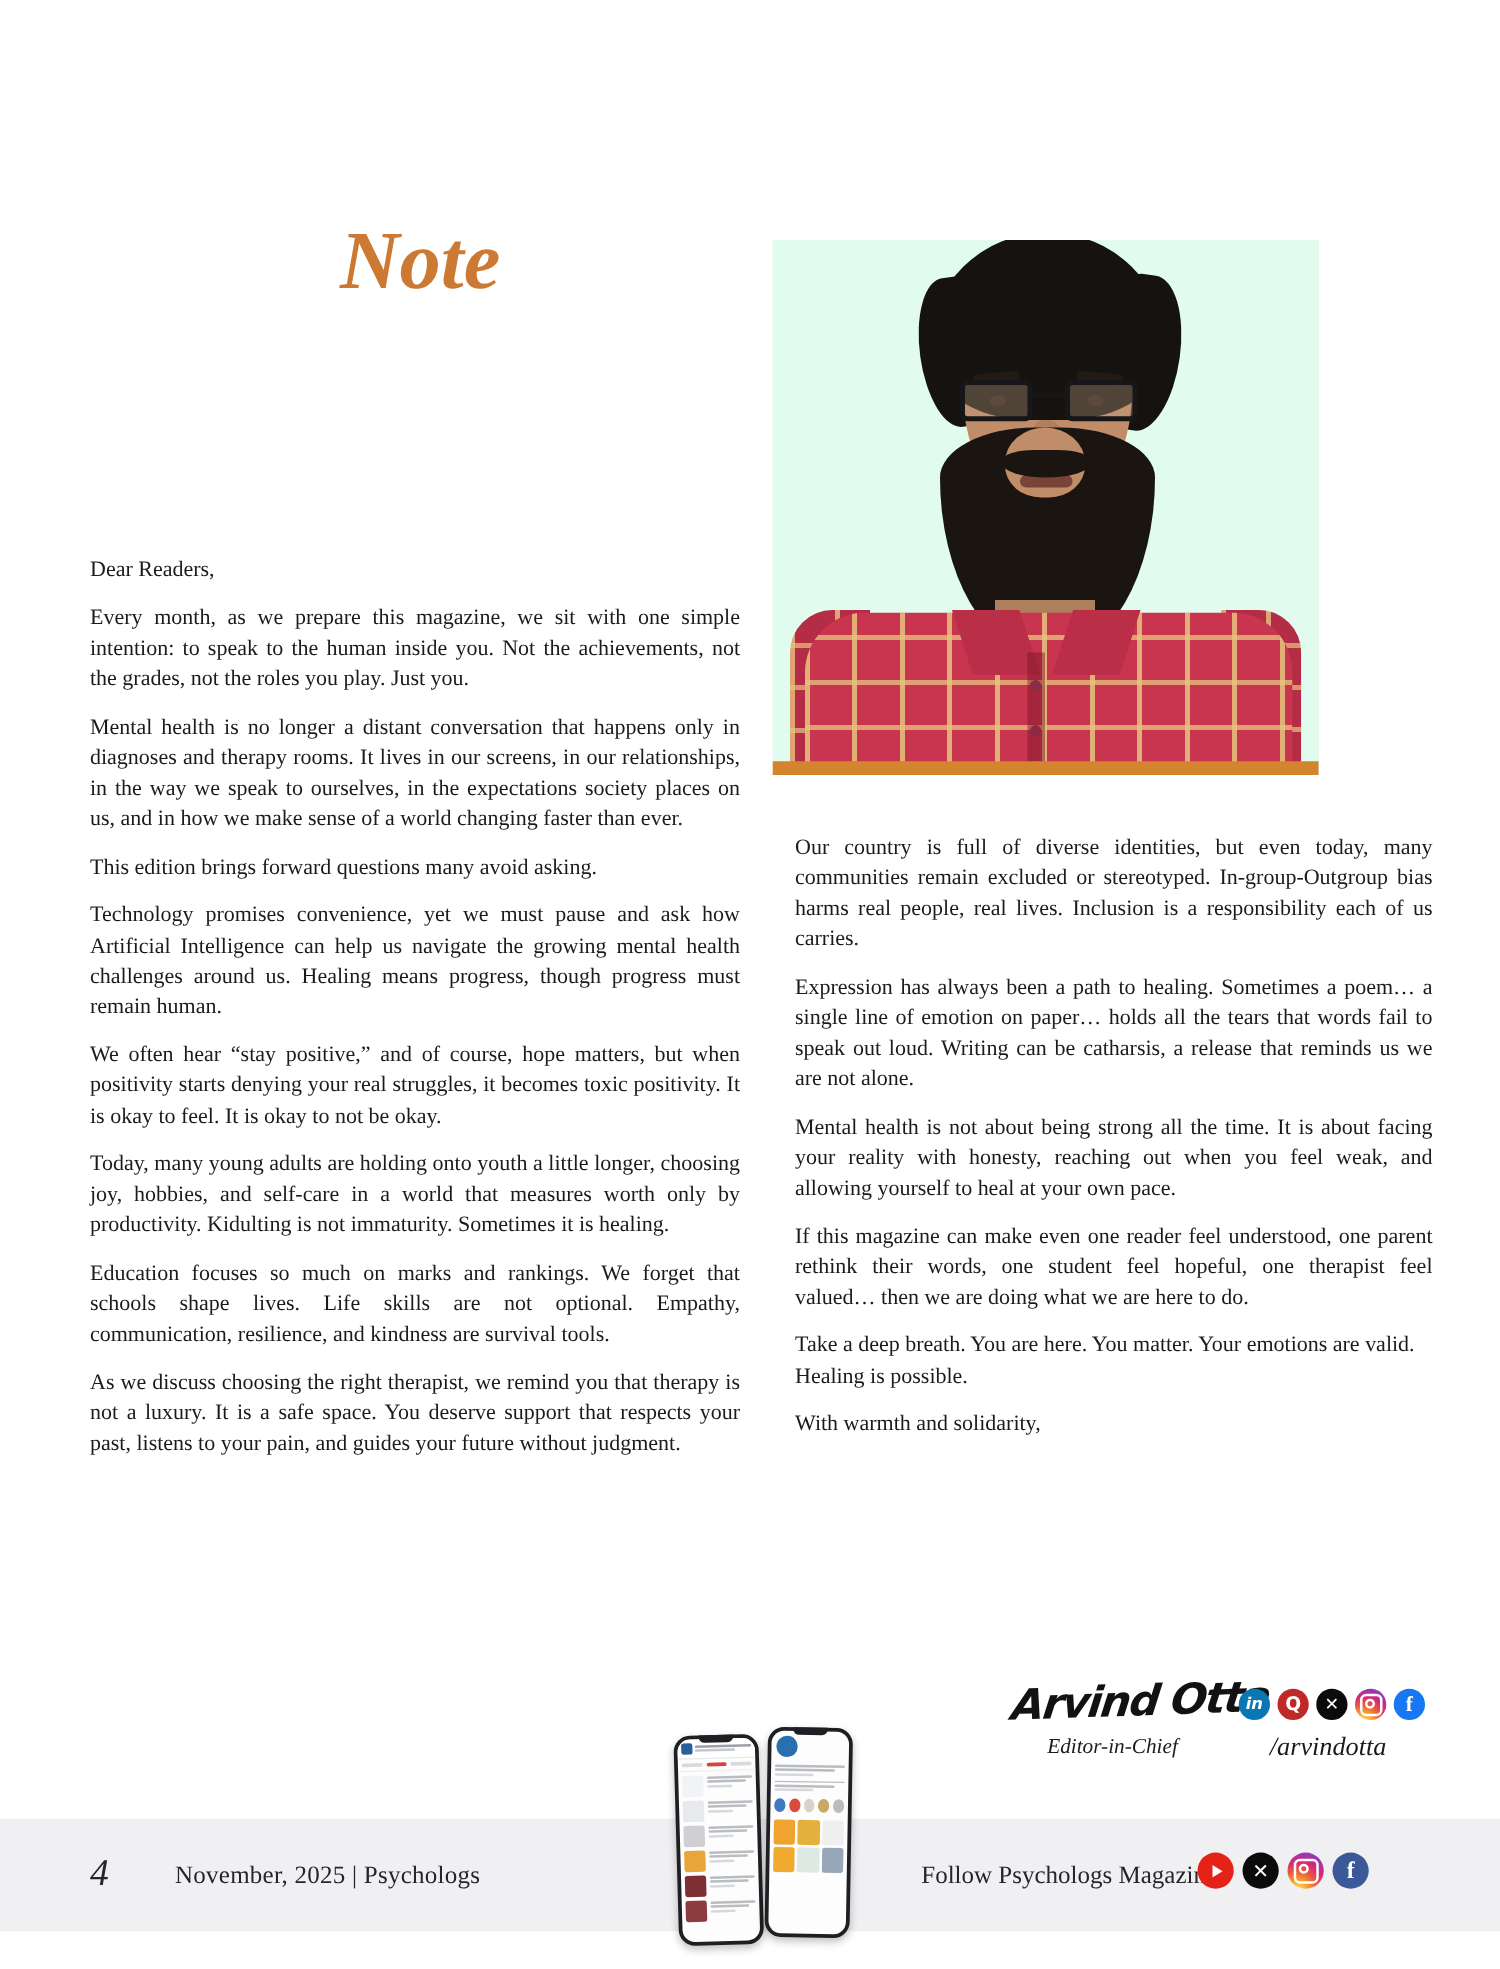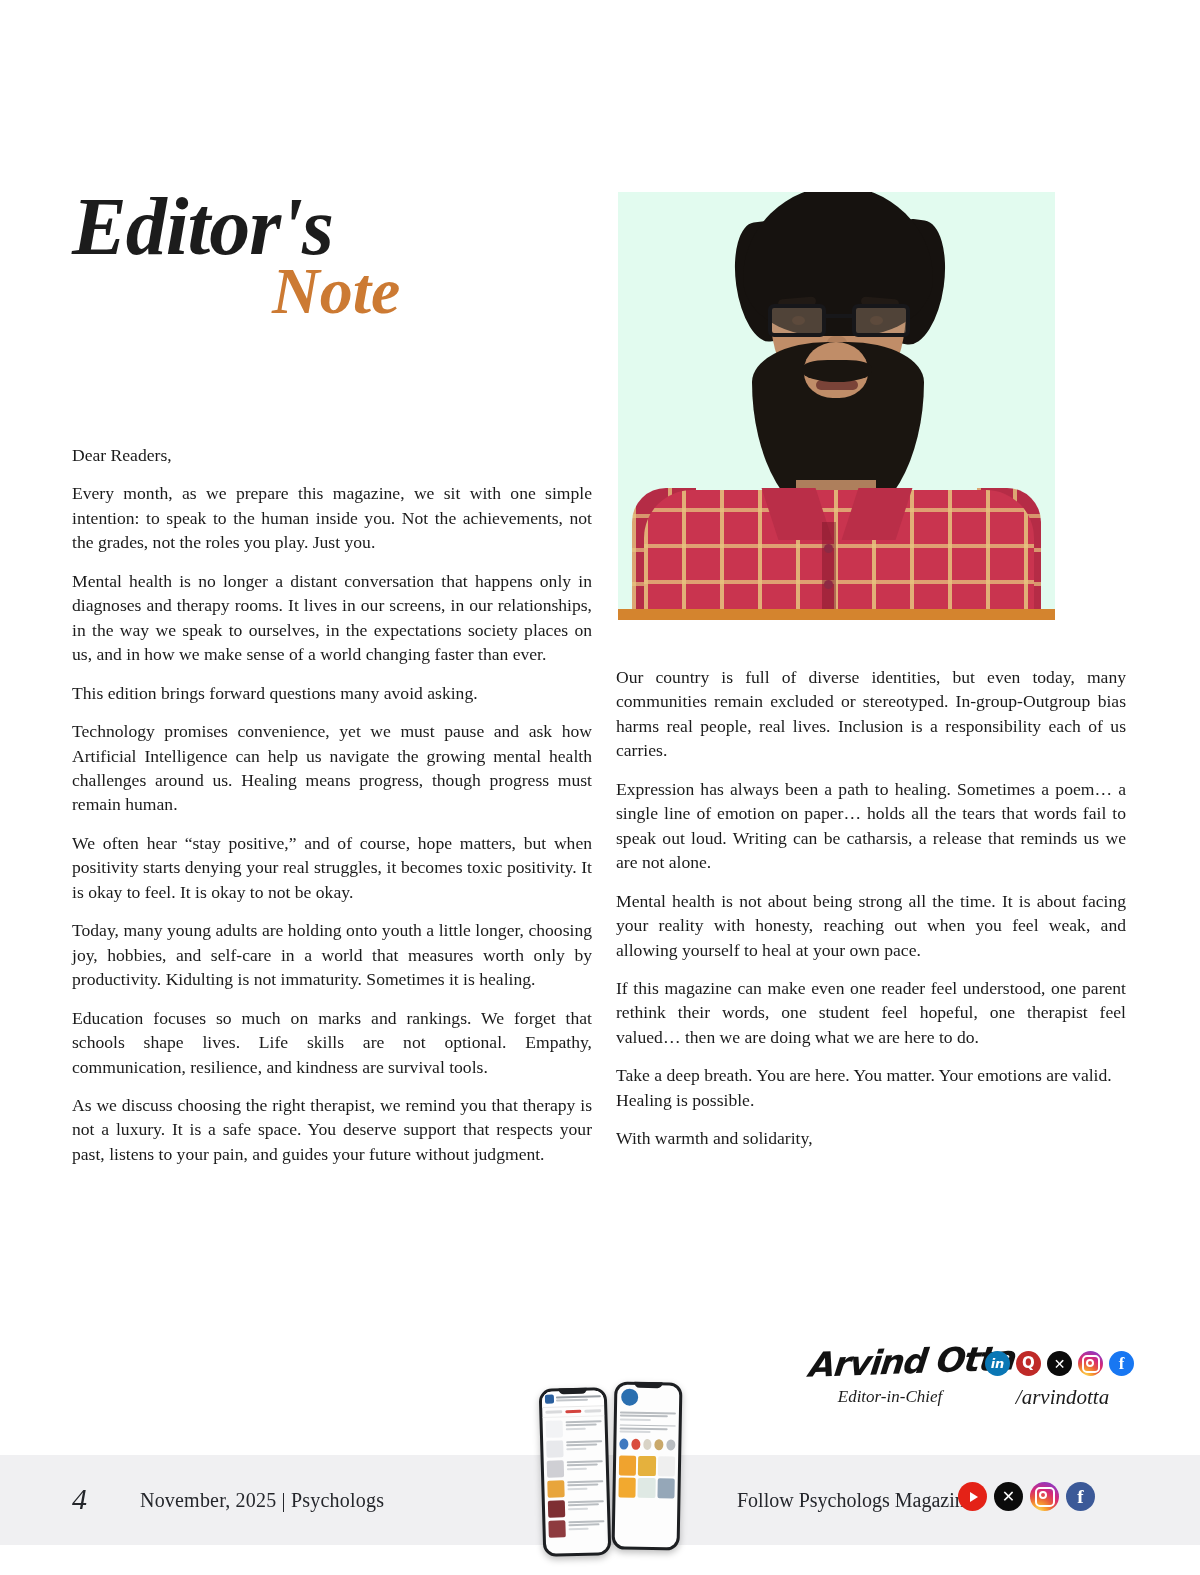--- a/index.html
+++ b/index.html
@@ -270,21 +270,21 @@
     line-height: 1.39;
     text-align: justify;
     color: #1b1b1b;
   }
   .col-left {
     left: 72px;
     top: 443px;
     width: 520px;
   }
   .col-right {
-    left: 616px;
+    left: 636px;
     top: 665px;
     width: 510px;
   }
   .col p {
     margin: 0 0 14px 0;
   }
   .col p:last-child { margin-bottom: 0; }
   .salutation { text-align: left !important; }
 
   
@@ -324,21 +324,21 @@
   .sig-right {
     position: absolute;
     left: 175px;
     top: 6px;
     width: 155px;
     text-align: center;
   }
   .sig-icons {
     display: flex;
     gap: 6px;
-    justify-content: flex-start;
+    justify-content: flex-end;
     align-items: center;
   }
   .sig-handle {
     font-family: "Liberation Serif", serif;
     font-style: italic;
     font-size: 21px;
     color: #1b1b1b;
     margin-top: 9px;
     white-space: nowrap;
   }
@@ -512,21 +512,20 @@
     height: 29px;
     font-size: 16px;
   }
   .footer-icons .sicon.facebook { background: #3b5998; font-size: 19px; }
   .footer-icons .sicon.instagram .ig-sq { width: 16px; height: 16px; }
 </style>
 </head>
 <body>
 
 <div class="masthead">
-  <div class="masthead-editors">Editor's</div>
   <div class="masthead-note">Note</div>
 </div>
 
 <div class="portrait">
   <div class="portrait-figure">
     <div class="p-hair2"></div>
     <div class="p-hair3"></div>
     <div class="p-face"></div>
     <div class="p-hair"></div>
     <div class="p-brow-l"></div>

